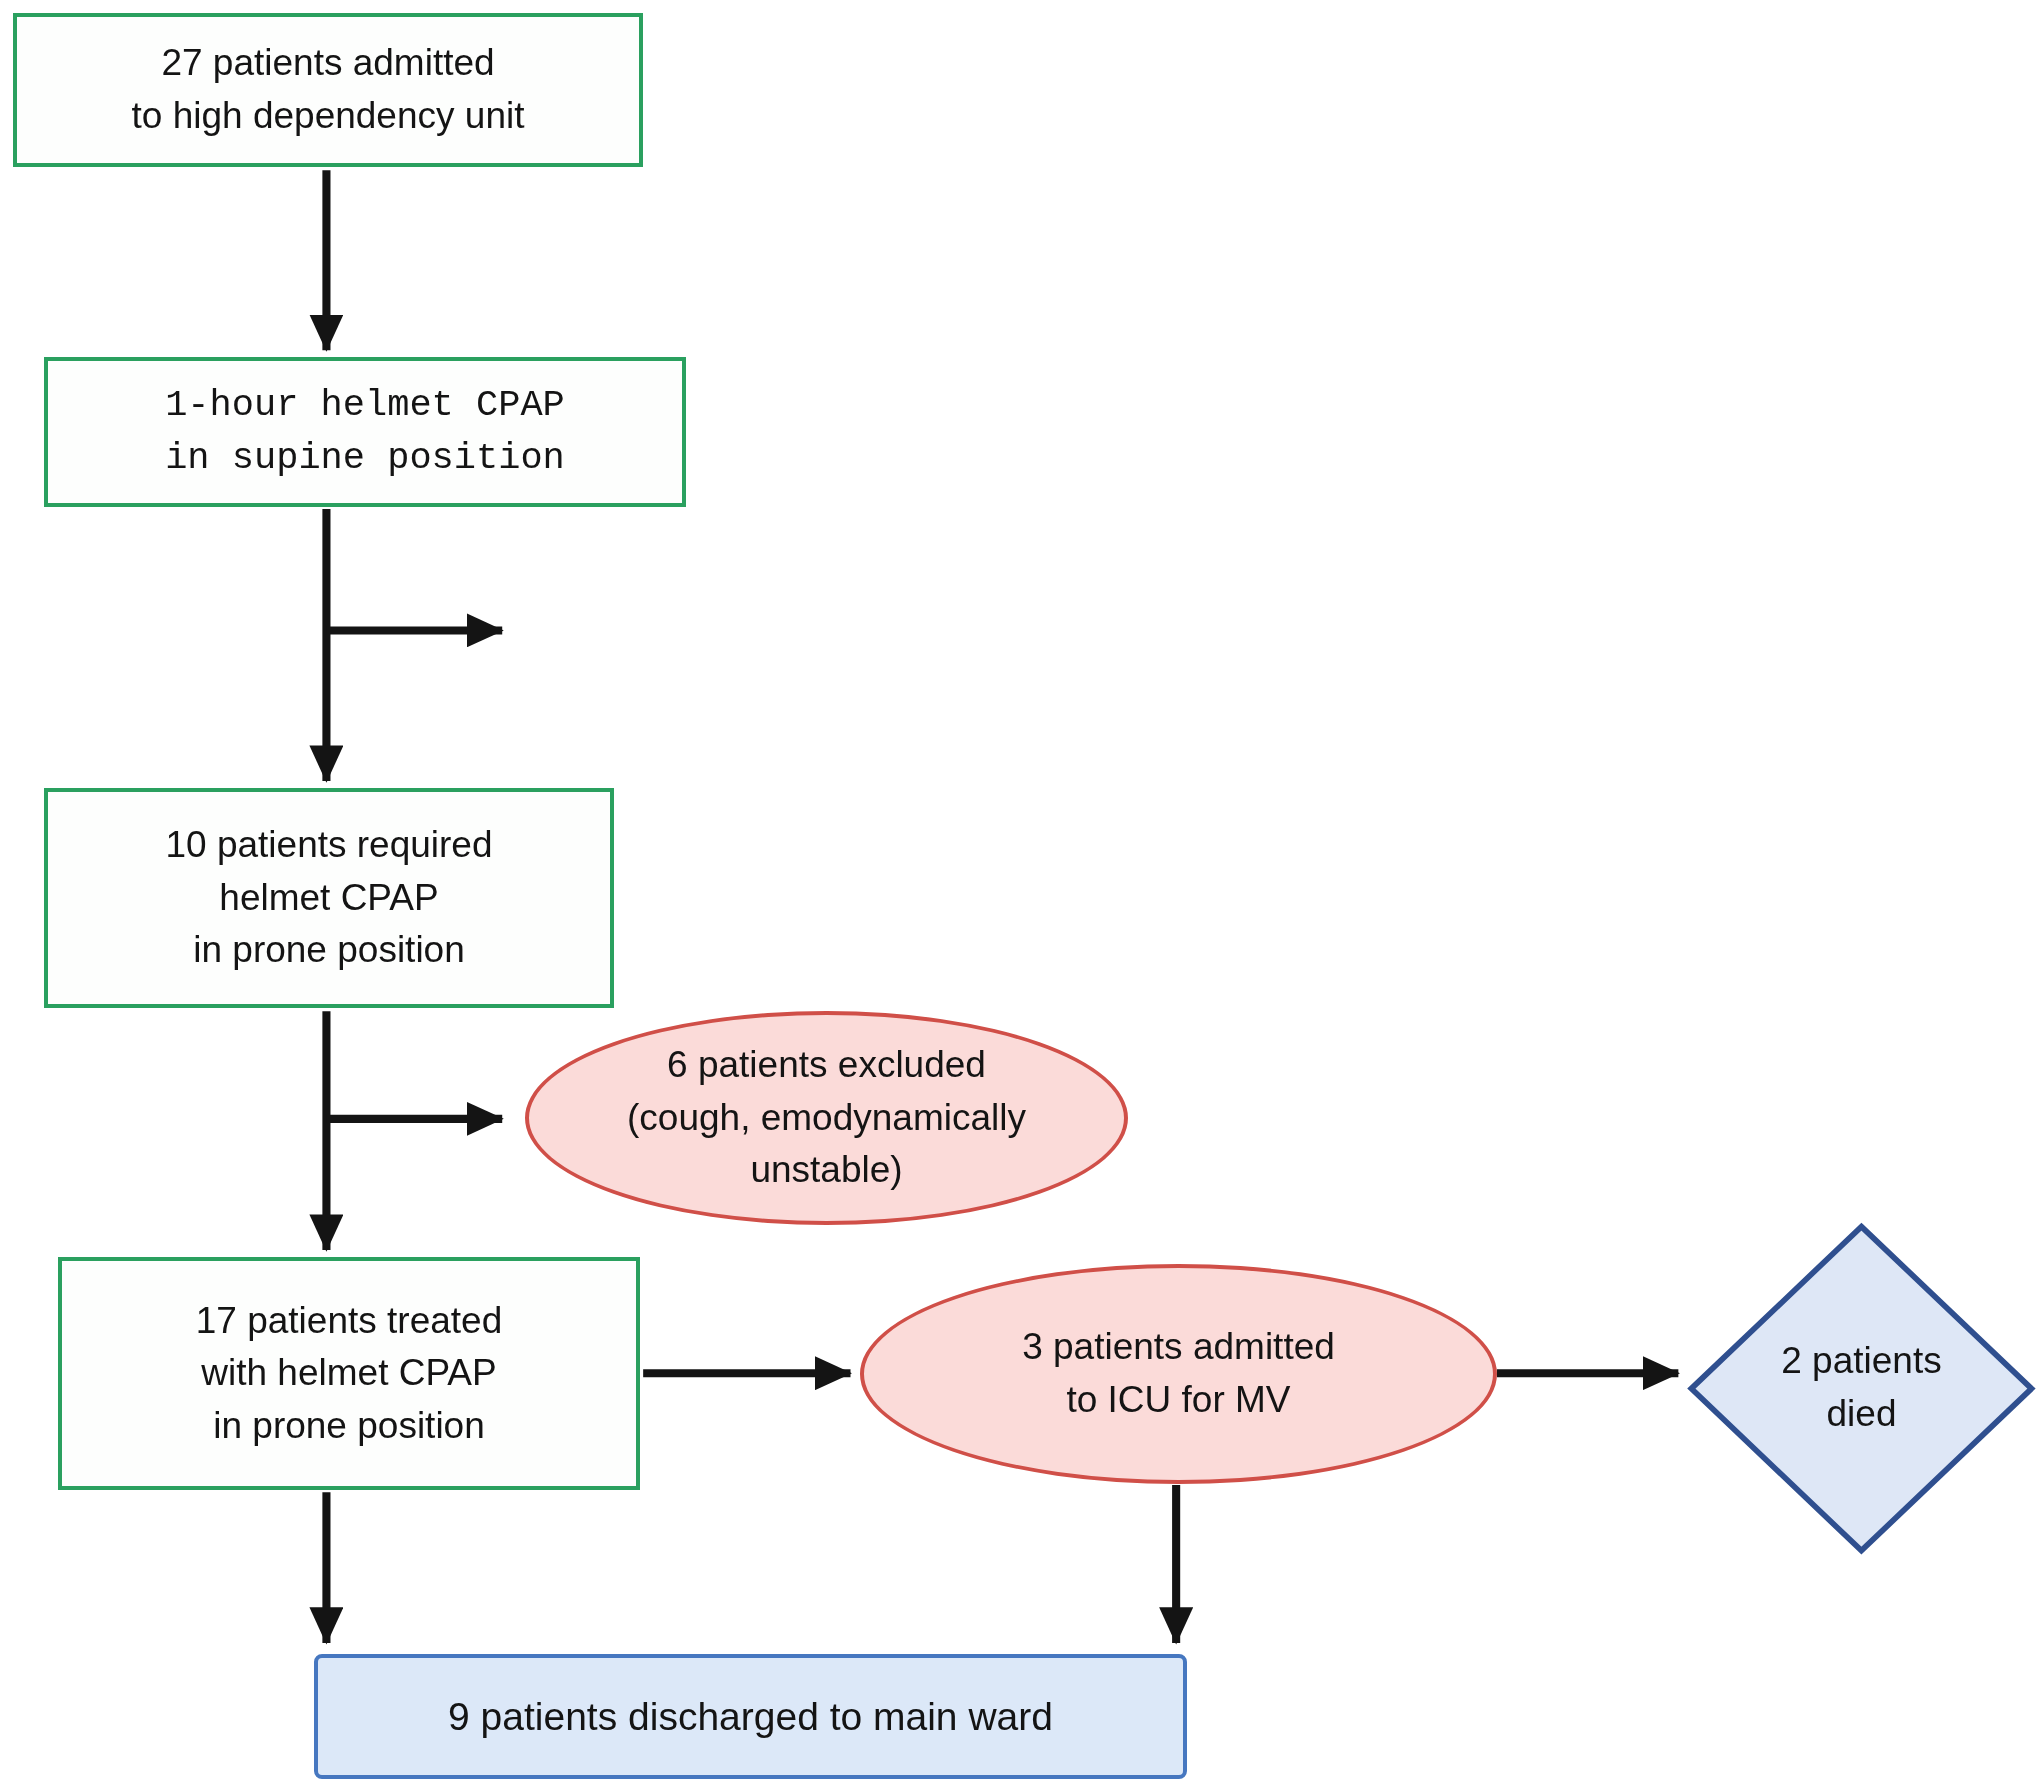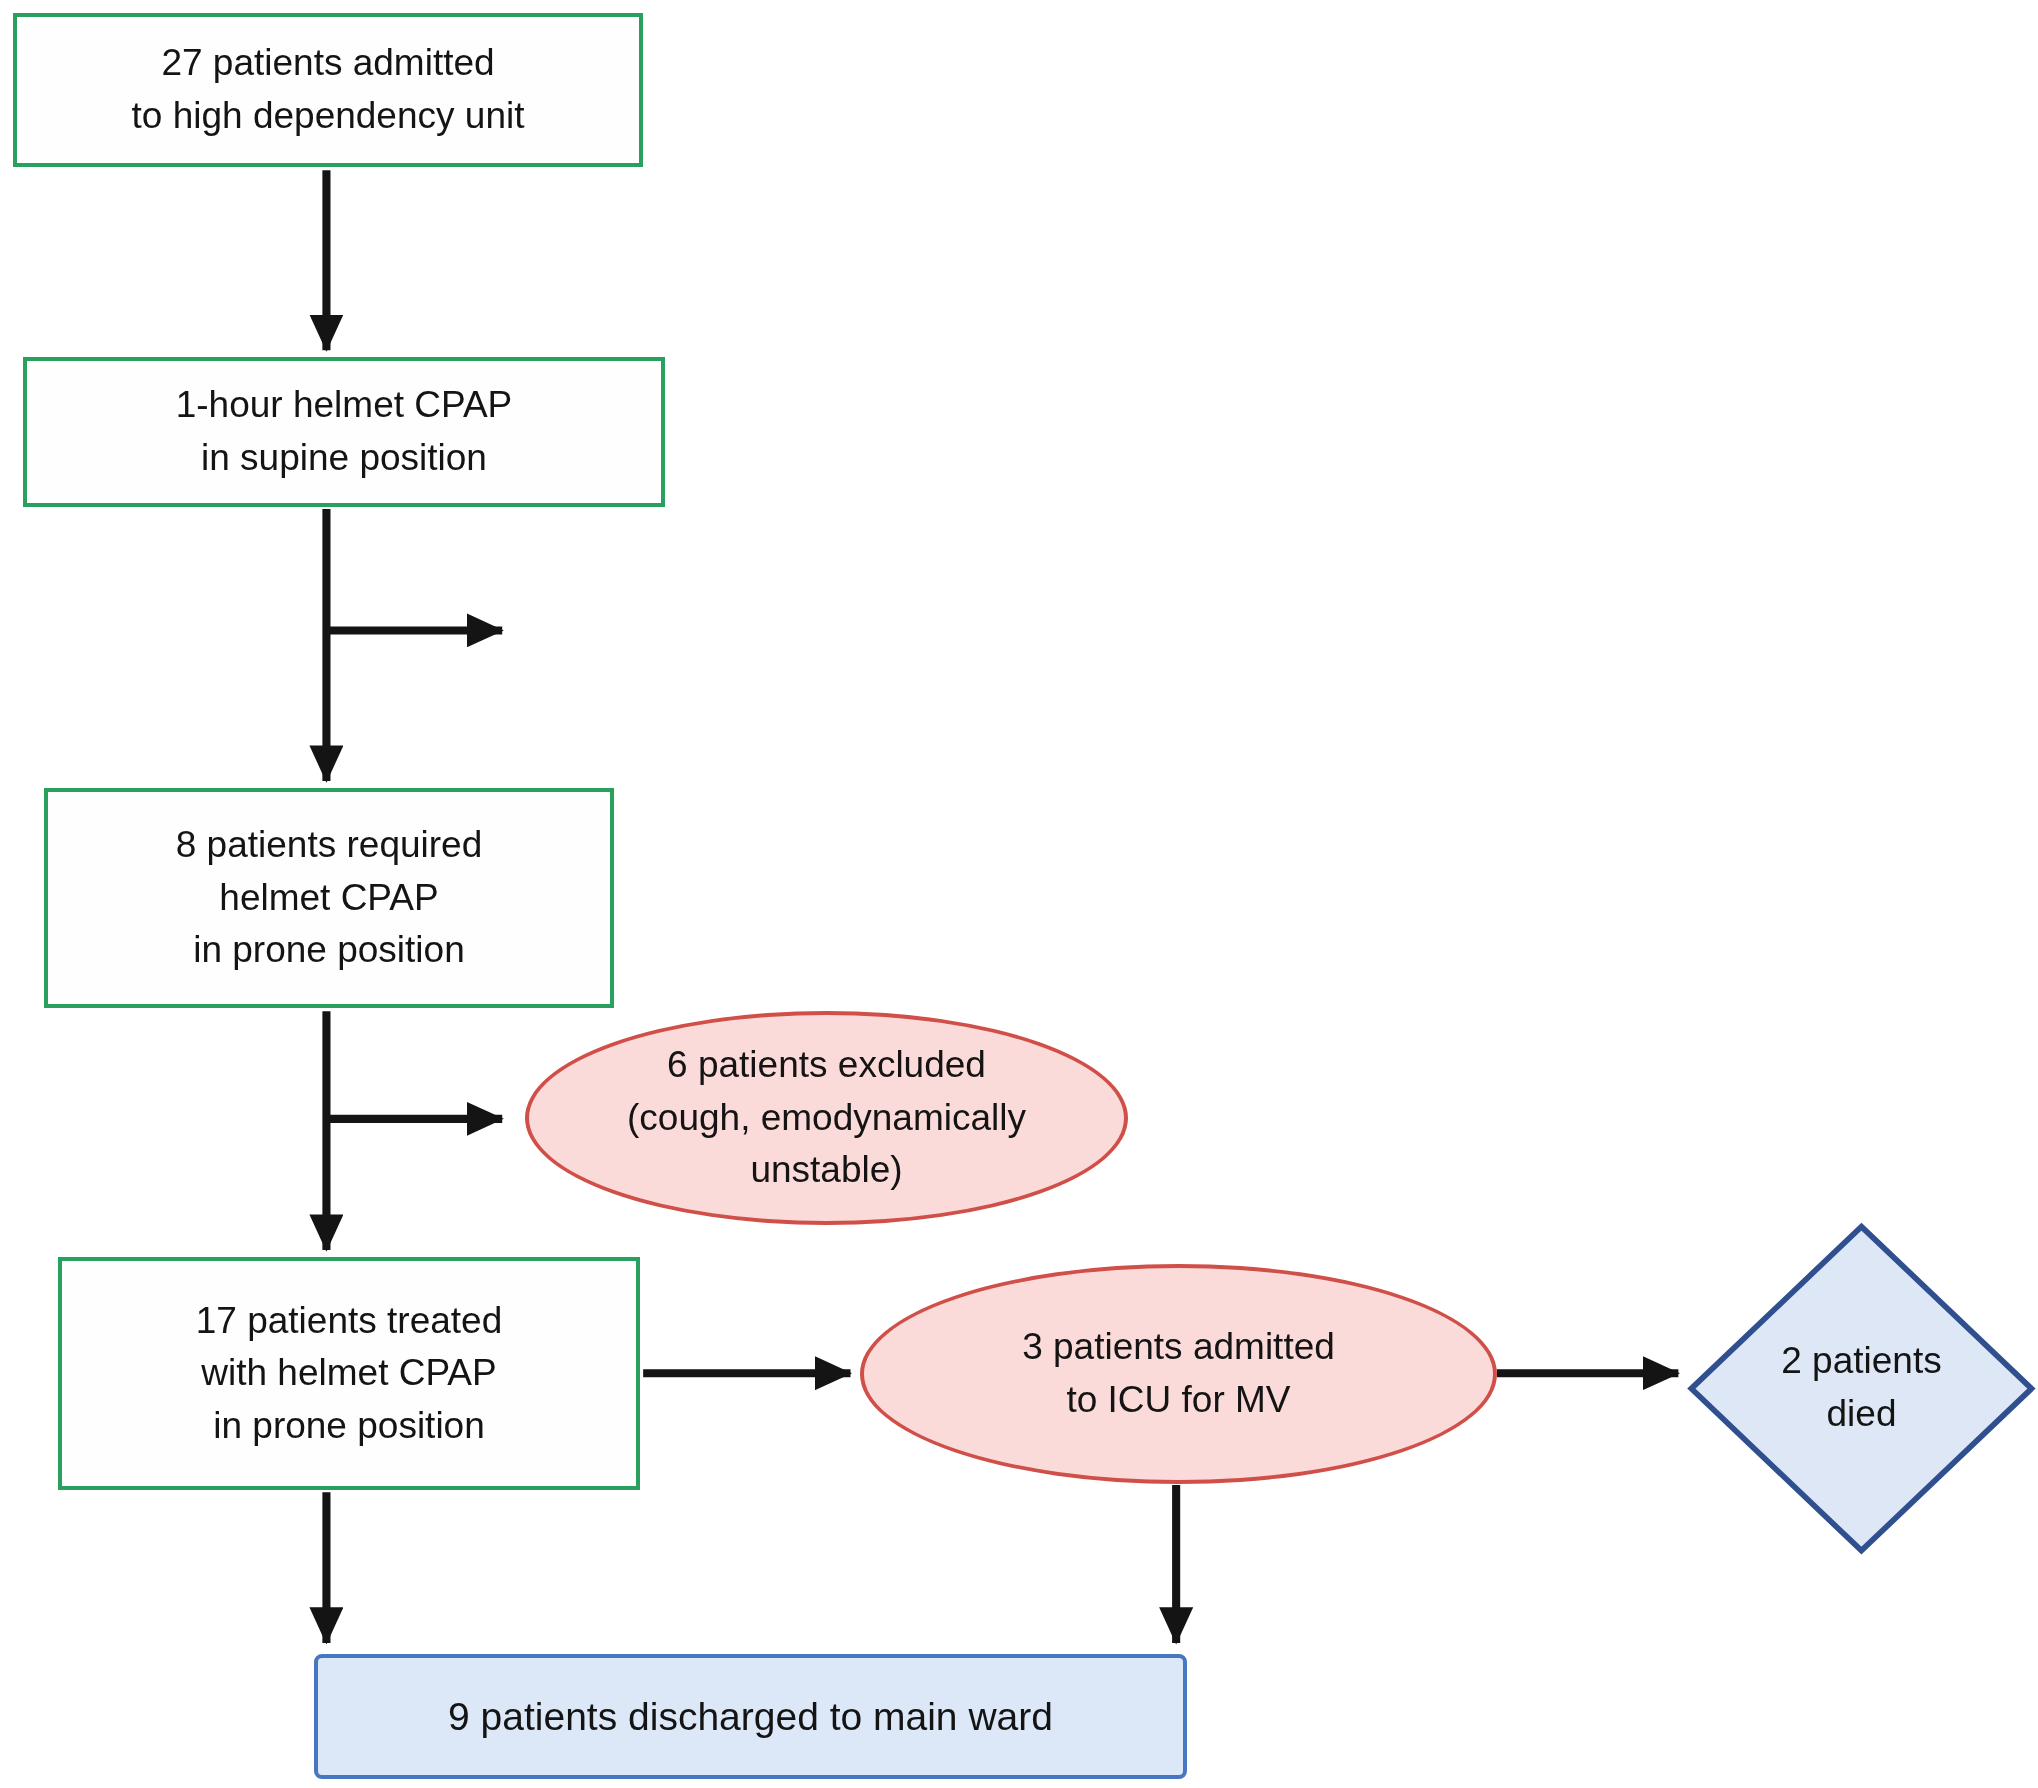--- a/index.html
+++ b/index.html
@@ -77,28 +77,28 @@
     <path class="conn" d="M1452,1833 V2028" marker-end="url(#ah)"></path>
     <path class="conn" d="M403,1842 V2028" marker-end="url(#ah)"></path>
     <polygon class="diamond-shape" points="2298,1514 2508,1714 2298,1914 2088,1714"></polygon>
   </svg>
 
   <div class="node rect-green" style="left:13px;top:13px;width:630px;height:154px;">
     <span>27 patients admitted
 to high dependency unit</span>
   </div>
 
-  <div class="node rect-green" style="left:23px;top:357px;width:642px;height:150px;">
+  <div class="node rect-green" style="left:44px;top:357px;width:642px;height:150px;font-family:Liberation Mono, monospace;">
     <span>1-hour helmet CPAP
 in supine position</span>
   </div>
 
 
   <div class="node rect-green" style="left:44px;top:788px;width:570px;height:220px;">
-    <span>8 patients required
+    <span>10 patients required
 helmet CPAP
 in prone position</span>
   </div>
 
   <div class="node ellipse" style="left:525px;top:1011px;width:603px;height:214px;">
     <span>6 patients excluded
 (cough, emodynamically
 unstable)</span>
   </div>
 

